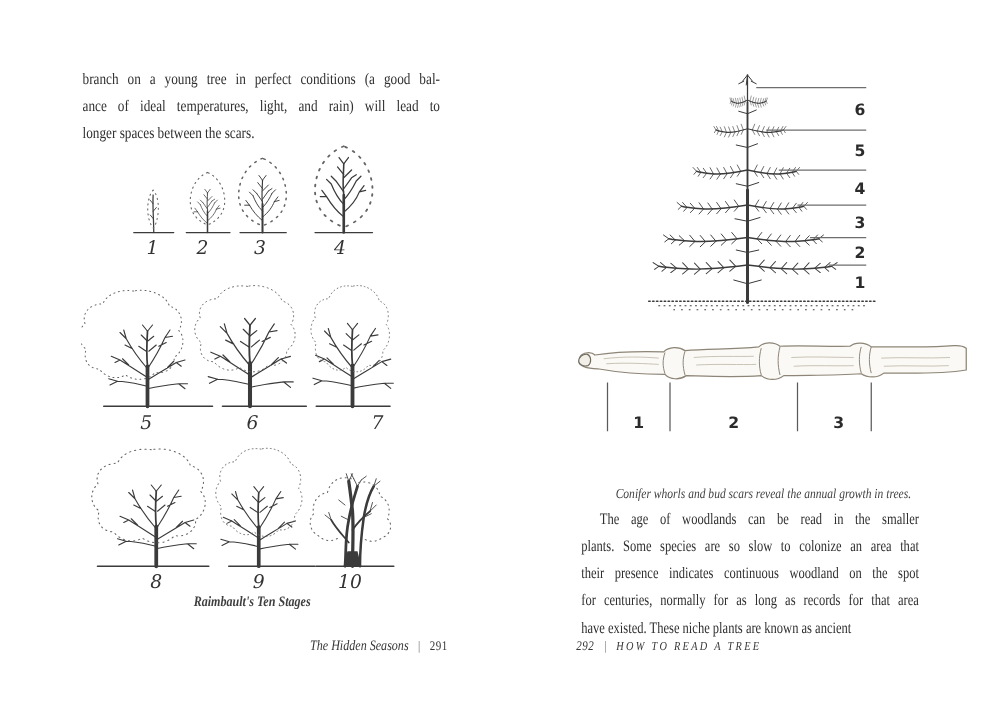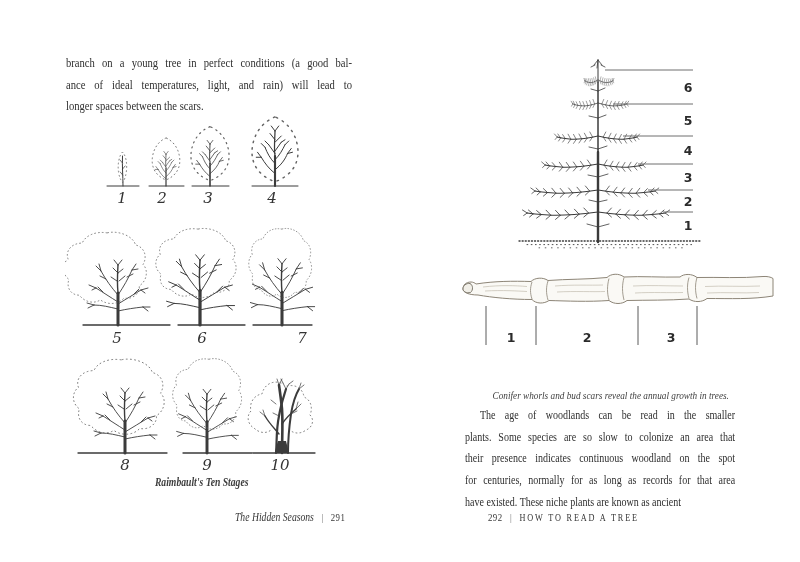--- a/index.html
+++ b/index.html
@@ -130,21 +130,21 @@
       </g>
       <text class="sn" x="55" y="116">8</text>
       <text class="sn" x="137" y="116">9</text>
       <text class="sn" x="210" y="116">10</text>
     </svg>
 
     <div class="caption" style="left:62px; top:476px; width:280px;font-weight:bold;">
       <span class="cond">Raimbault's Ten Stages</span>
     </div>
 
-    <footer class="page-footer" style="left:235px;">
+    <footer class="page-footer" style="left:248px;">
       <span class="cond-l">
         <span class="footer-title">The Hidden Seasons</span><span class="fdiv">|</span><span class="fnum">291</span>
       </span>
     </footer>
   </section>
 
   <section>
 
     <svg class="fig" style="left:515px; top:52px;" width="190" height="200" viewBox="0 0 190 200">
       <g>
@@ -198,20 +198,20 @@
     </div>
 
     <div class="para para-right" style="left:465px; top:405px;">
       <div class="tline indent">The age of woodlands can be read in the smaller</div>
       <div class="tline">plants. Some species are so slow to colonize an area that</div>
       <div class="tline">their presence indicates continuous woodland on the spot</div>
       <div class="tline">for centuries, normally for as long as records for that area</div>
       <div class="tline last">have existed. These niche plants are known as ancient</div>
     </div>
 
-    <footer class="page-footer" style="left:488px;">
+    <footer class="page-footer" style="left:461px;font-style:italic;">
       <span class="cond-l">
         <span class="fnum">292</span><span class="fdiv">|</span><span class="book-title-caps">HOW TO READ A TREE</span>
       </span>
     </footer>
   </section>
 
 </div>
 
 </body></html>

